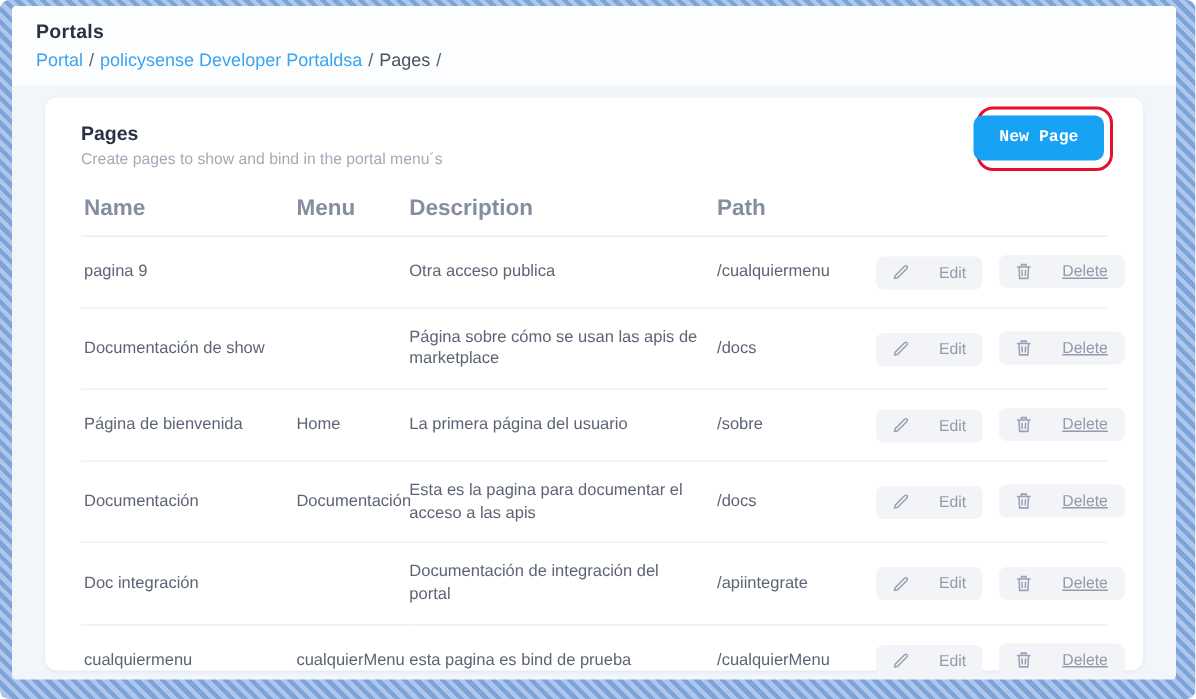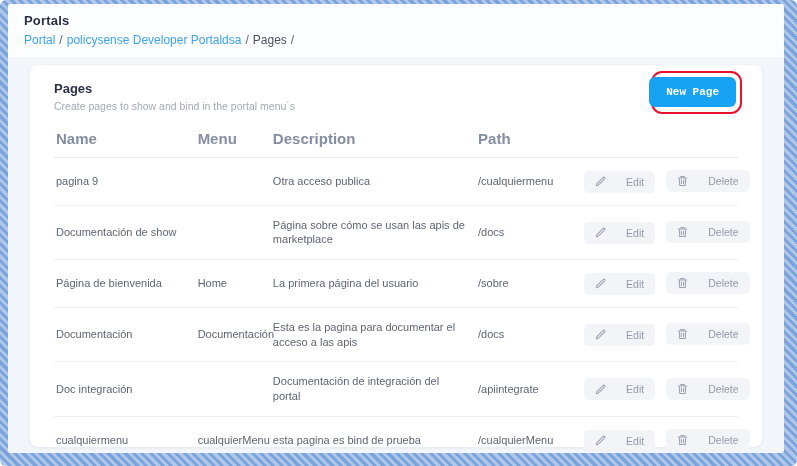--- a/index.html
+++ b/index.html
@@ -74,21 +74,21 @@
   td.cell-name { padding-left:2px; }
   td.cell-actions { padding-right:0; white-space:nowrap; }
 
   .action-btn {
     display:inline-flex; align-items:center; gap:20px;
     background:#f3f4f7; border:none; border-radius:5px;
     color:#949aab; font-size:10.5px;
     font-family:"Liberation Sans", sans-serif;
     padding:5px 11px; cursor:pointer;
   }
-  .action-btn + .action-btn { margin-left:8px; }
+  .action-btn + .action-btn { margin-left:8px;text-decoration:underline; }
   .action-btn svg { display:block; }
 </style>
 </head>
 <body>
 
 <div class="frame">
   <div class="page">
 
     <div class="top-header">
       <div class="page-title">Portals</div>

